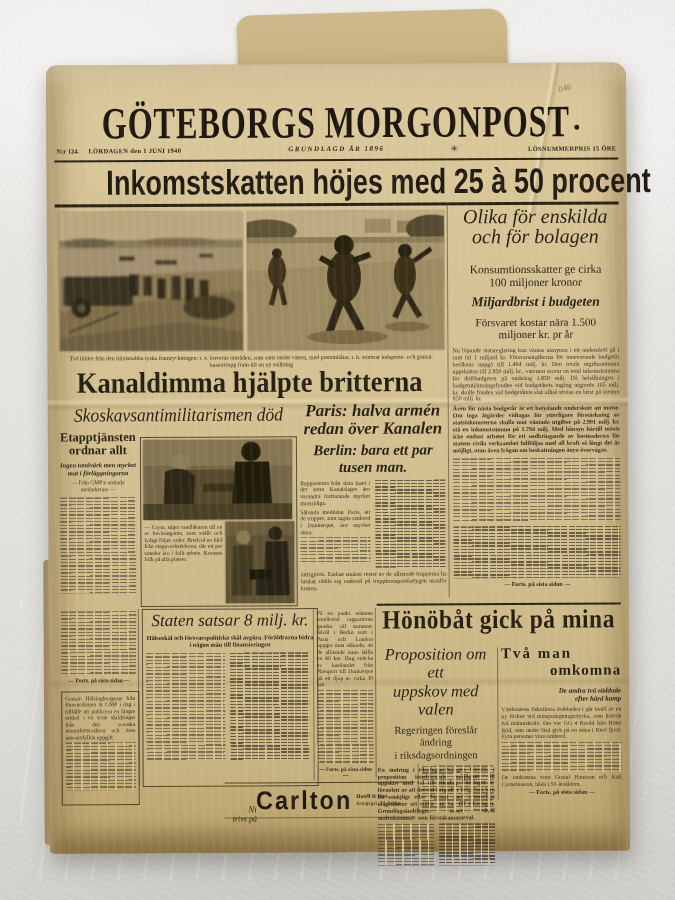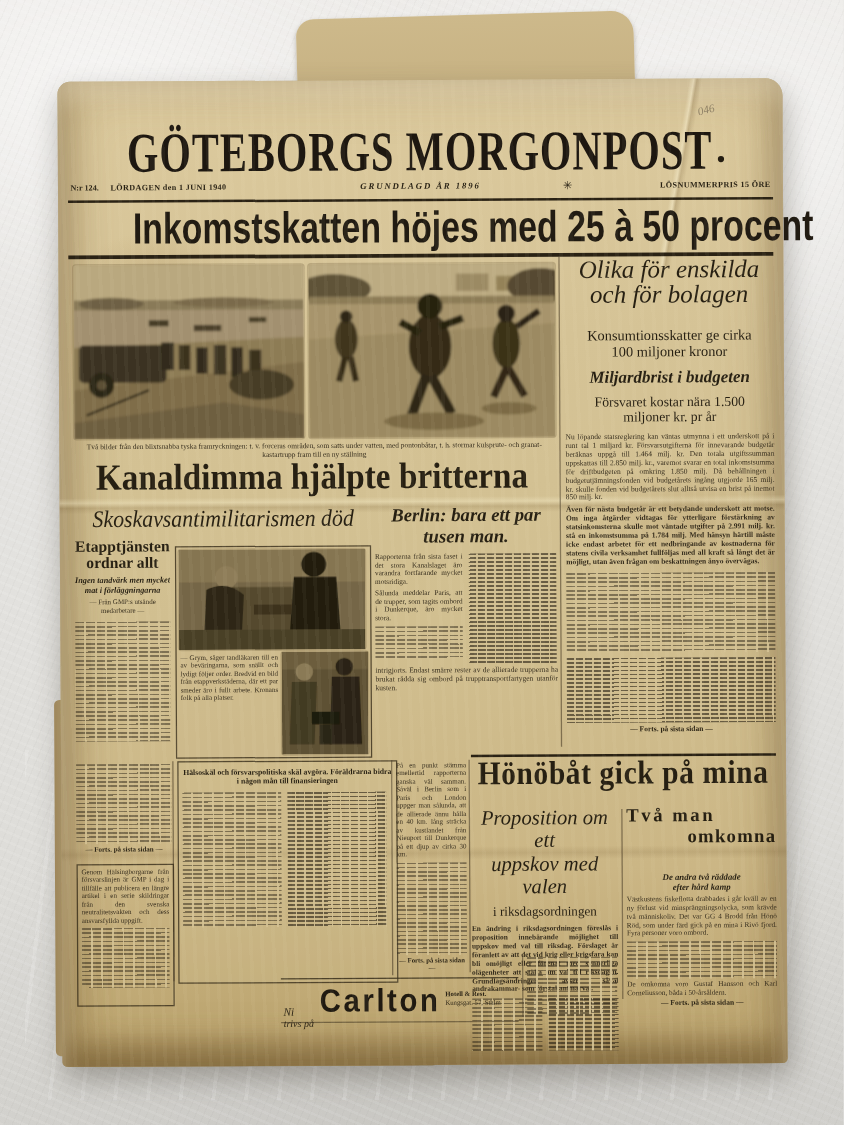--- a/index.html
+++ b/index.html
@@ -263,20 +263,24 @@
             <path d="M40,20 L62,20 L64,74 L38,74 Z" fill="#2a2312"></path>
             <rect x="24" y="48" width="22" height="10" fill="#1f1a0c"></rect>
             <rect x="30" y="58" width="10" height="16" fill="#2c2514"></rect>
           </g>
         </svg>
       </div>
     </div>
   </div>
 
   <div class="abs" style="left:252px;top:338px;width:146px;height:204px;">
+    <div class="ctr serif ital bold ink" style="font-size:17px;line-height:1.08;">
+      <div>Paris: halva armén</div>
+      <div>redan över Kanalen</div>
+    </div>
     <div class="ctr serif bold ital ink" style="font-size:15px;margin-top:3px;">Berlin: bara ett par tusen man.</div>
     <div style="display:flex;gap:5px;margin-top:4px;">
       <div style="width:70px;">
         <div class="tiny" style="font-size:5.8px;">Rapporterna från sista faset i det stora Kanalslaget äro varandra fortfarande mycket motsridiga.</div>
         <div class="tiny" style="font-size:5.8px;margin-top:2px;">Sålunda meddelar Paris, att de trupper, som tagits ombord i Dunkerque, äro mycket stora.</div>
         <div class="greek" style="height:26px;margin-top:2px;"></div>
       </div>
       <div style="width:70px;">
         <div class="greek dk" style="height:88px;"></div>
       </div>
@@ -291,20 +295,21 @@
     <div class="forts" style="margin-top:2px;font-size:5.6px;">— Forts. på sista sidan —</div>
     <div class="bx" style="margin-top:8px;width:70px;height:106px;padding:3px;">
       <div class="tiny" style="font-size:5.6px;">Genom Hälsingborgarne från försvarslinjen är GMP i dag i tillfälle att publicera en längre artikel i en serie skildringar från den svenska neutralitetsvakten och dess ansvarsfyllda uppgift.</div>
       <div class="greek" style="height:48px;margin-top:2px;"></div>
     </div>
   </div>
 
   <div class="abs vr" style="left:89px;top:544px;height:176px;"></div>
   <div class="abs bx" style="left:93px;top:544px;width:168px;height:172px;padding:2px 3px;background:rgba(210,192,146,.3);">
     <div class="ctr serif ital ink" style="font-size:17px;line-height:1.1;font-weight:500;">
+      <div>Staten satsar 8 milj. kr.</div>
     </div>
     <div class="ctr serif bold ink" style="font-size:6.2px;line-height:1.2;margin-top:3px;">
       <div>Hälsoskäl och försvarspolitiska skäl avgöra. Föräldrarna bidra</div>
       <div>i någon mån till finansieringen</div>
     </div>
     <div style="display:flex;gap:5px;margin-top:4px;">
       <div class="greek" style="width:79px;height:108px;"></div>
       <div class="greek dk" style="width:79px;height:108px;"></div>
     </div>
   </div>
@@ -320,48 +325,49 @@
   <div class="abs ctr nowrap" style="left:328px;top:543px;width:244px;">
     <span class="serif bold ink" style="font-size:24px;display:inline-block;transform:scale(.98,1.1);letter-spacing:.5px;">Hönöbåt gick på mina</span>
   </div>
 
   <div class="abs" style="left:328px;top:582px;width:117px;">
     <div class="ctr serif ital ink" style="font-size:16.5px;line-height:1.12;font-weight:500;">
       <div>Proposition om ett</div>
       <div>uppskov med valen</div>
     </div>
     <div class="ctr serif ink" style="font-size:10.5px;line-height:1.2;margin-top:5px;">
+      <div>Regeringen föreslår ändring</div>
       <div>i riksdagsordningen</div>
     </div>
     <div class="tiny bold" style="margin-top:4px;font-size:5.9px;">En ändring i riksdagsordningen föreslås i proposition innebärande möjlighet till uppskov med val till riksdag. Förslaget är föranlett av att det vid krig eller krigsfara kan bli omöjligt eller förenat med synnerliga olägenheter att ställa om val till riksdagen. Grundlagsändringen avser såväl andrakammar- som förstakammarval.</div>
     <div style="display:flex;gap:5px;margin-top:3px;">
       <div class="greek" style="width:56px;height:42px;"></div>
       <div class="greek dk" style="width:56px;height:42px;"></div>
     </div>
   </div>
 
   <div class="abs vr" style="left:448px;top:584px;height:152px;"></div>
 
   <div class="abs" style="left:452px;top:582px;width:120px;">
     <div class="serif bold ink" style="font-size:15px;line-height:1.12;">
       <div style="text-align:left;letter-spacing:2px;">Två man</div>
       <div style="text-align:right;letter-spacing:1px;">omkomna</div>
     </div>
-    <div class="ctr serif bold ital ink" style="font-size:7px;line-height:1.2;margin-top:19px;">
+    <div class="ctr serif bold ital ink" style="font-size:7px;line-height:1.2;margin-top:8px;text-align:right;">
       <div>De andra två räddade</div>
       <div>efter hård kamp</div>
     </div>
     <div class="tiny" style="margin-top:3px;font-size:5.8px;">Västkustens fiskeflotta drabbades i går kväll av en ny förlust vid minsprängningsolycka, som krävde två människoliv. Det var GG 4 Brodd från Hönö Röd, som under färd gick på en mina i Rivö fjord. Fyra personer voro ombord.</div>
     <div class="greek" style="height:30px;margin-top:2px;"></div>
     <div class="tiny" style="margin-top:2px;font-size:5.8px;">De omkomna voro Gustaf Hansson och Karl Corneliusson, båda i 50-årsåldern.</div>
     <div class="forts" style="margin-top:2px;">— Forts. på sista sidan —</div>
   </div>
 
   <div class="abs" style="left:175px;top:718px;width:190px;height:34px;border-top:1.5px solid rgba(45,37,20,.8);border-bottom:1px solid rgba(45,37,20,.5);display:flex;align-items:center;">
-    <div class="serif ital ink" style="font-size:8px;line-height:1.1;width:30px;text-align:left;padding-left:2px;margin-top:28px;">
+    <div class="serif ital ink" style="font-size:8px;line-height:1.1;width:30px;text-align:right;padding-left:2px;margin-top:28px;">
       <div style="font-size:9px;">Ni</div>
       <div>trivs på</div>
     </div>
     <div class="sans bold nowrap" style="font-size:23px;color:#1f1910;letter-spacing:2px;transform:scale(1.02,1.12);">Carlton</div>
     <div class="serif ink" style="font-size:5.4px;line-height:1.25;margin-left:5px;">
       <div class="bold">Hotell &amp; Rest.</div>
       <div>Kungsgat. 57, Sthlm</div>
     </div>
   </div>
   <div class="abs vr" style="left:368px;top:700px;height:50px;"></div>

